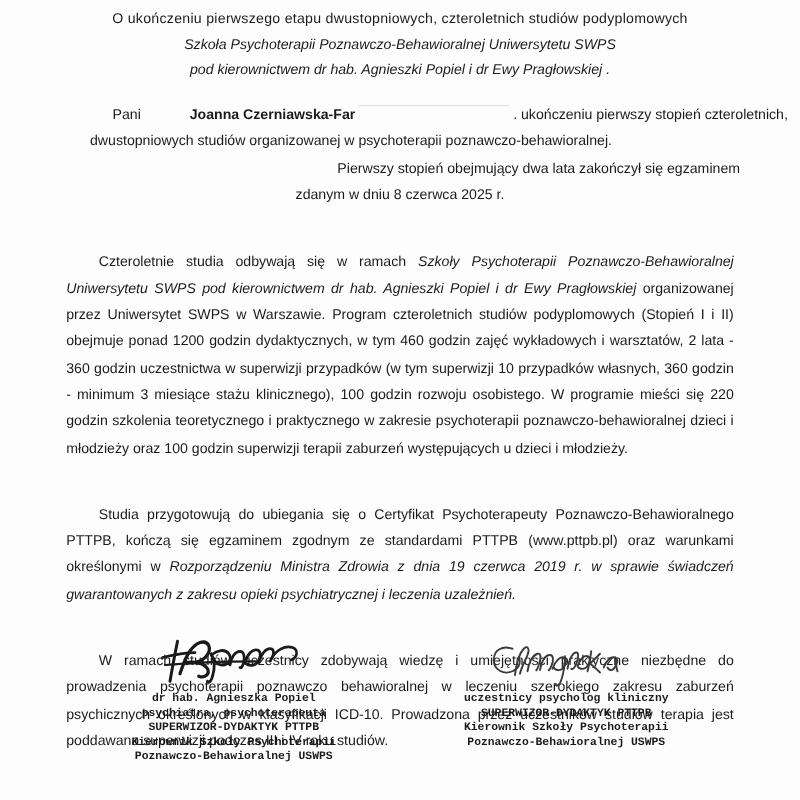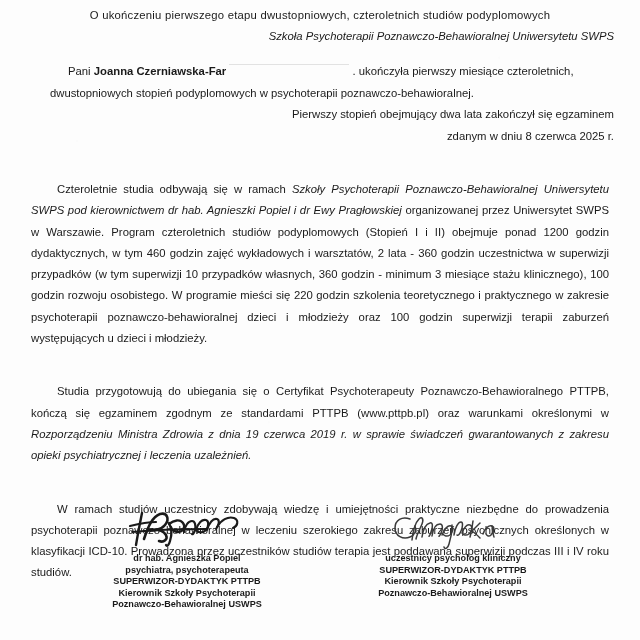--- a/index.html
+++ b/index.html
@@ -15,53 +15,53 @@
     color: #1a1a1a;
     overflow: hidden;
     position: relative;
   }
 
   .page {
     position: relative;
     width: 640px;
     height: 640px;
     box-sizing: border-box;
-    padding: 0 26px;
+    padding: 0 48px;
     background: #fdfdfd;
   }
 
   
   .centered-line {
     text-align: center;
     font-size: 11.3px;
     line-height: 20.5px;
     white-space: nowrap;
   }
-  .italic { font-style: italic; text-align: right; }
-  .bold   { font-weight: bold; }
+  .italic { font-style: italic; }
+  .bold   { font-weight: bold; margin-left: 36px; }
 
   .head-block {
     padding-top: 5px;
   }
   .head-block .centered-line:first-child { letter-spacing: 0.02em; }
 
   
   .recipient-block {
     margin-top: 15px;
     position: relative;
   }
   .rec-line {
     font-size: 11.3px;
     line-height: 21.5px;
     white-space: nowrap;
   }
   .rec-line-1 { padding-left: 42px; }
   .rec-line-2 { padding-left: 24px; }
   .rec-line-3 { text-align: right; }
-  .rec-line-4 { text-align: right; }
+  .rec-line-4 { text-align: center; }
 
   .redaction {
     display: inline-block;
     width: 120px;
     height: 13px;
     vertical-align: middle;
     background: #fdfdfd;
     border-top: 1px solid #e2e2e2;
     position: relative;
     top: -1px;
@@ -102,20 +102,21 @@
     position: absolute;
     left: 50%;
     transform: translateX(-50%);
     top: 0;
   }
   .sig-caption {
     font-size: 9.1px;
     font-weight: bold;
     line-height: 11.6px;
     white-space: nowrap;
+    font-family: Liberation Mono, monospace;
   }
 
   
   .scan-noise {
     position: absolute;
     inset: 0;
     pointer-events: none;
     opacity: 0.5;
     background:
       radial-gradient(circle at 12% 22%, rgba(0,0,0,0.018) 0 1px, transparent 1.4px),
@@ -126,30 +127,31 @@
   }
 </style>
 </head>
 <body>
 
 <div class="page">
 
   <div class="head-block">
     <div class="centered-line">O ukończeniu pierwszego etapu dwustopniowych, czteroletnich studiów podyplomowych</div>
     <div class="centered-line italic">Szkoła Psychoterapii Poznawczo-Behawioralnej Uniwersytetu SWPS</div>
+    <div class="centered-line italic">pod kierownictwem dr hab. Agnieszki Popiel i dr Ewy Pragłowskiej .</div>
   </div>
 
   <div class="recipient-block">
     <div class="rec-line rec-line-1">
       <span>Pani</span>
       <span class="bold">Joanna Czerniawska-Far</span>
       <span class="redaction"></span>
-      <span>. ukończyła pierwszy miesiące czteroletnich,</span>
+      <span>. ukończeniu pierwszy stopień czteroletnich,</span>
     </div>
-    <div class="rec-line rec-line-2">dwustopniowych  stopień podyplomowych w psychoterapii poznawczo-behawioralnej.</div>
+    <div class="rec-line rec-line-2">dwustopniowych  studiów organizowanej w psychoterapii poznawczo-behawioralnej.</div>
     <div class="rec-line rec-line-3">Pierwszy stopień  obejmujący dwa lata zakończył się egzaminem</div>
     <div class="rec-line rec-line-4">zdanym w dniu 8 czerwca 2025 r.</div>
   </div>
 
   <div class="par-spacer-lg"></div>
 
   <p class="body-par"><span>Czteroletnie studia odbywają się w ramach </span><span class="italic">Szkoły Psychoterapii Poznawczo-Behawioralnej Uniwersytetu SWPS pod kierownictwem dr hab. Agnieszki Popiel i dr Ewy Pragłowskiej</span><span> organizowanej przez  Uniwersytet SWPS w Warszawie. Program czteroletnich studiów podyplomowych (Stopień I i II) obejmuje ponad 1200 godzin dydaktycznych,  w tym 460 godzin zajęć wykładowych i warsztatów, 2 lata - 360 godzin uczestnictwa w superwizji przypadków (w tym superwizji 10 przypadków własnych, 360 godzin - minimum 3 miesiące stażu klinicznego), 100 godzin rozwoju osobistego. W programie mieści się 220 godzin szkolenia teoretycznego i praktycznego w zakresie psychoterapii poznawczo-behawioralnej dzieci i młodzieży oraz 100 godzin superwizji terapii zaburzeń występujących u dzieci i młodzieży.</span></p>
 
   <div class="par-spacer-md"></div>
 

